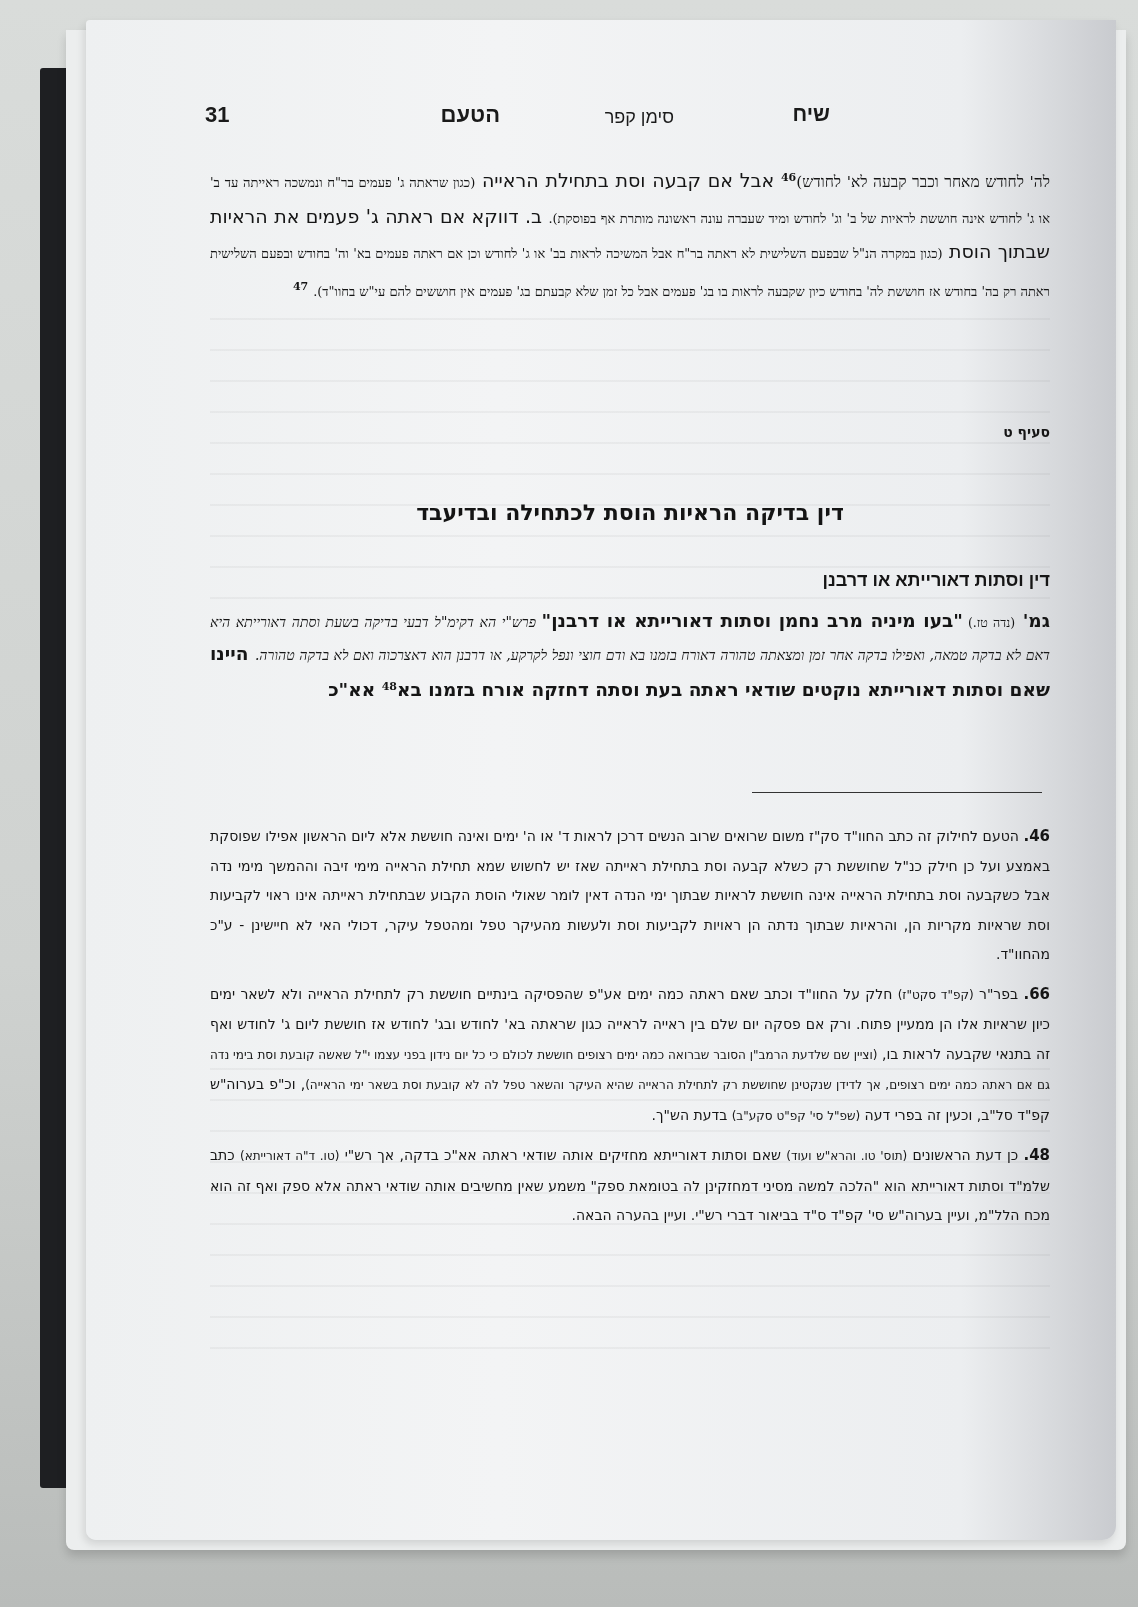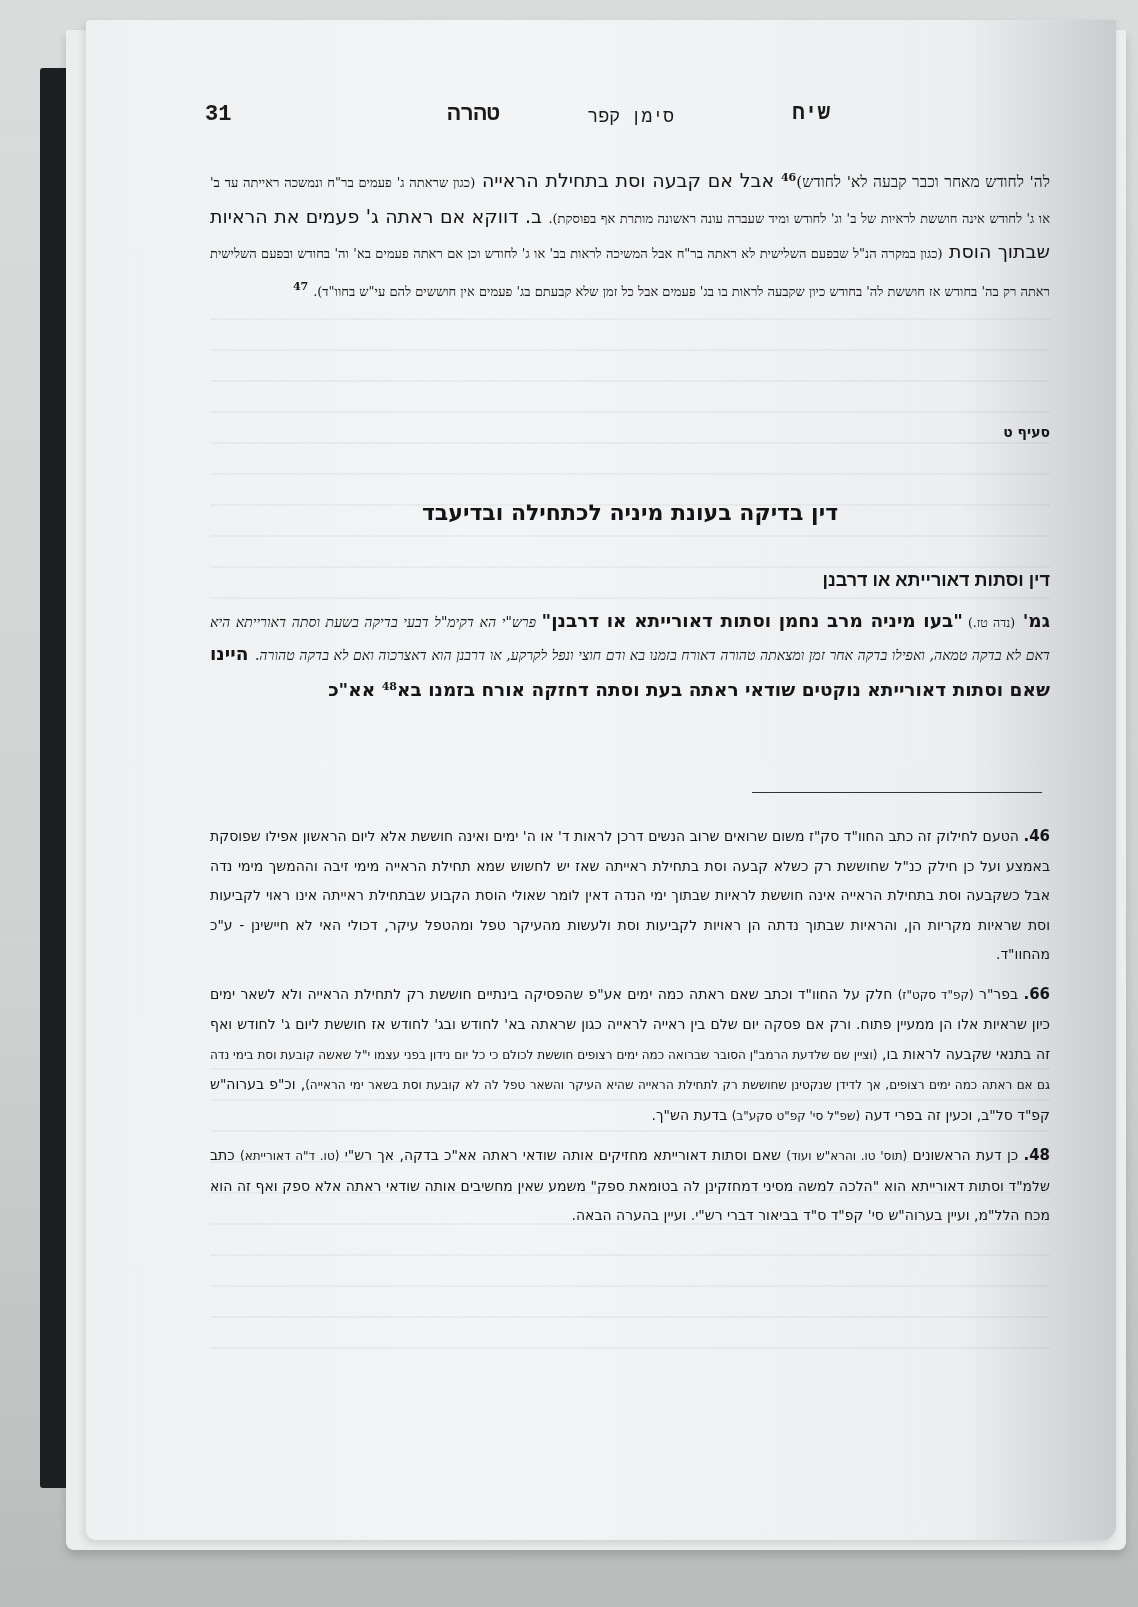--- a/index.html
+++ b/index.html
@@ -24,21 +24,21 @@
     box-shadow: -2px 4px 8px rgba(0,0,0,0.12);
   }
   .content {
     position: absolute; left: 210px; width: 840px; direction: rtl; text-align: justify;
     color: #151515;
   }
   .running-head {
     position: absolute; top: 102px; left: 205px; width: 625px; height: 36px;
     direction: rtl; font-weight: bold; color: #1a1a1a;
   }
-  .rh-item { position: absolute; top: 0; font-family: Liberation Mono, monospace; }
+  .rh-item { position: absolute; top: 0; font-family: Liberation Sans, sans-serif; }
   .rh-hebnum { right: 0; font-size: 21px; }
   .rh-siman { right: 156px; font-size: 18px; font-weight: normal; top: 5px; }
   .rh-title { right: 330px; font-size: 22px; }
   .rh-pagenum { left: 0; font-size: 22px; direction: ltr; }
   .main-text { top: 162px; font-size: 15.5px; line-height: 32.5px; }
   .main-text .bold { font-weight: normal; font-size: 19px; font-family: "DejaVu Sans", sans-serif; }
   .main-text .small { font-size: 13px; }
   sup { font-size: 11px; font-weight: bold; }
   .seif { top: 424px; font-size: 14px; font-weight: bold; font-family: "DejaVu Sans", sans-serif; }
   .section-title {
@@ -69,31 +69,31 @@
 <div class="book-cover"></div>
 <div class="page-stack"></div>
 <div class="page"></div>
 
 <div class="bleed" style="top:300px;"></div>
 <div class="bleed" style="top:1050px;"></div>
 
 <div class="running-head">
   <span class="rh-item rh-hebnum">שיח</span>
   <span class="rh-item rh-siman">סימן קפר</span>
-  <span class="rh-item rh-title">טהרה</span>
+  <span class="rh-item rh-title">הטעם</span>
   <span class="rh-item rh-pagenum">31</span>
 </div>
 
 <div class="content main-text">
   <span>לה' לחודש מאחר וכבר קבעה לא' לחודש)</span><sup>46</sup><span class="bold"> אבל אם קבעה וסת בתחילת הראייה </span><span class="small">(כגון שראתה ג' פעמים בר"ח ונמשכה ראייתה עד ב' או ג' לחודש אינה חוששת לראיות של ב' וג' לחודש ומיד שעברה עונה ראשונה מותרת אף בפוסקת).</span><span class="bold"> ב. דווקא אם ראתה ג' פעמים את הראיות שבתוך הוסת </span><span class="small">(כגון במקרה הנ"ל שבפעם השלישית לא ראתה בר"ח אבל המשיכה לראות בב' או ג' לחודש וכן אם ראתה פעמים בא' וה' בחודש ובפעם השלישית ראתה רק בה' בחודש אז חוששת לה' בחודש כיון שקבעה לראות בו בג' פעמים אבל כל זמן שלא קבעתם בג' פעמים אין חוששים להם עי"ש בחוו"ד).</span> <sup>47</sup>
 </div>
 
 <div class="content seif">סעיף ט</div>
 
-<div class="section-title">דין בדיקה בעונת מיניה לכתחילה ובדיעבד</div>
+<div class="section-title">דין בדיקה הראיות הוסת לכתחילה ובדיעבד</div>
 
 <div class="content sub-heading">דין וסתות דאורייתא או דרבנן</div>
 
 <div class="content body2">
   <span class="bold">גמ' </span><span class="small">(נדה טז.) </span><span class="bold">"בעו מיניה מרב נחמן וסתות דאורייתא או דרבנן"</span><span class="rashi"> פרש"י הא דקימ"ל דבעי בדיקה בשעת וסתה דאורייתא היא דאם לא בדקה טמאה, ואפילו בדקה אחר זמן ומצאתה טהורה דאורח בזמנו בא ודם חוצי ונפל לקרקע, או דרבנן הוא דאצרכוה ואם לא בדקה טהורה.</span><span class="bold"> היינו שאם וסתות דאורייתא נוקטים שודאי ראתה בעת וסתה דחזקה אורח בזמנו בא</span><sup>48</sup><span class="bold"> אא"כ</span>
 </div>
 
 <div class="fn-rule"></div>
 
 <div class="content footnotes">

